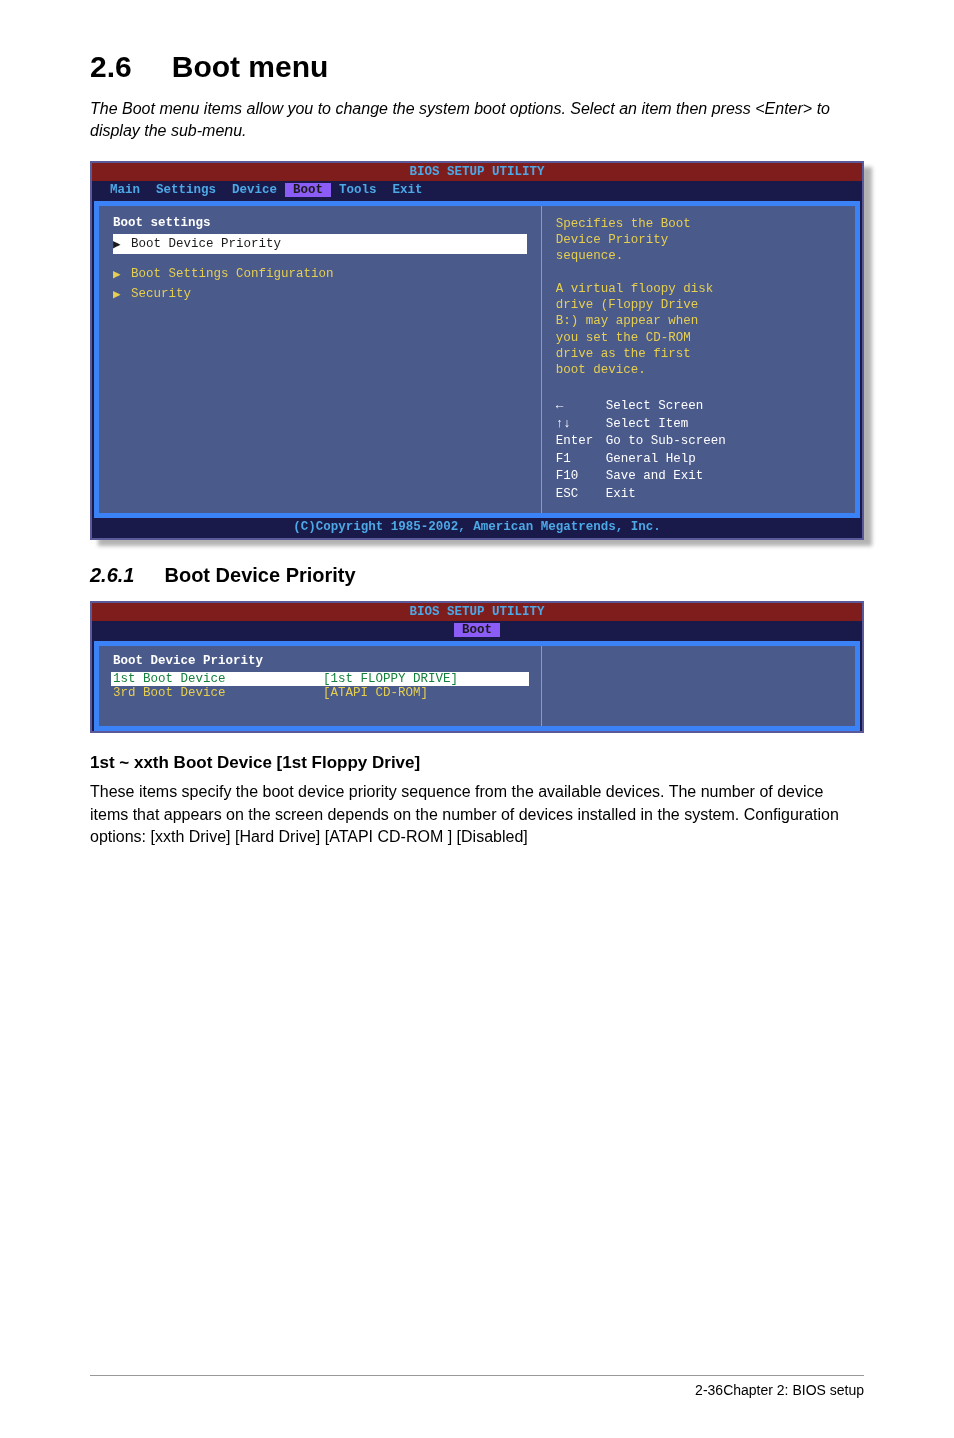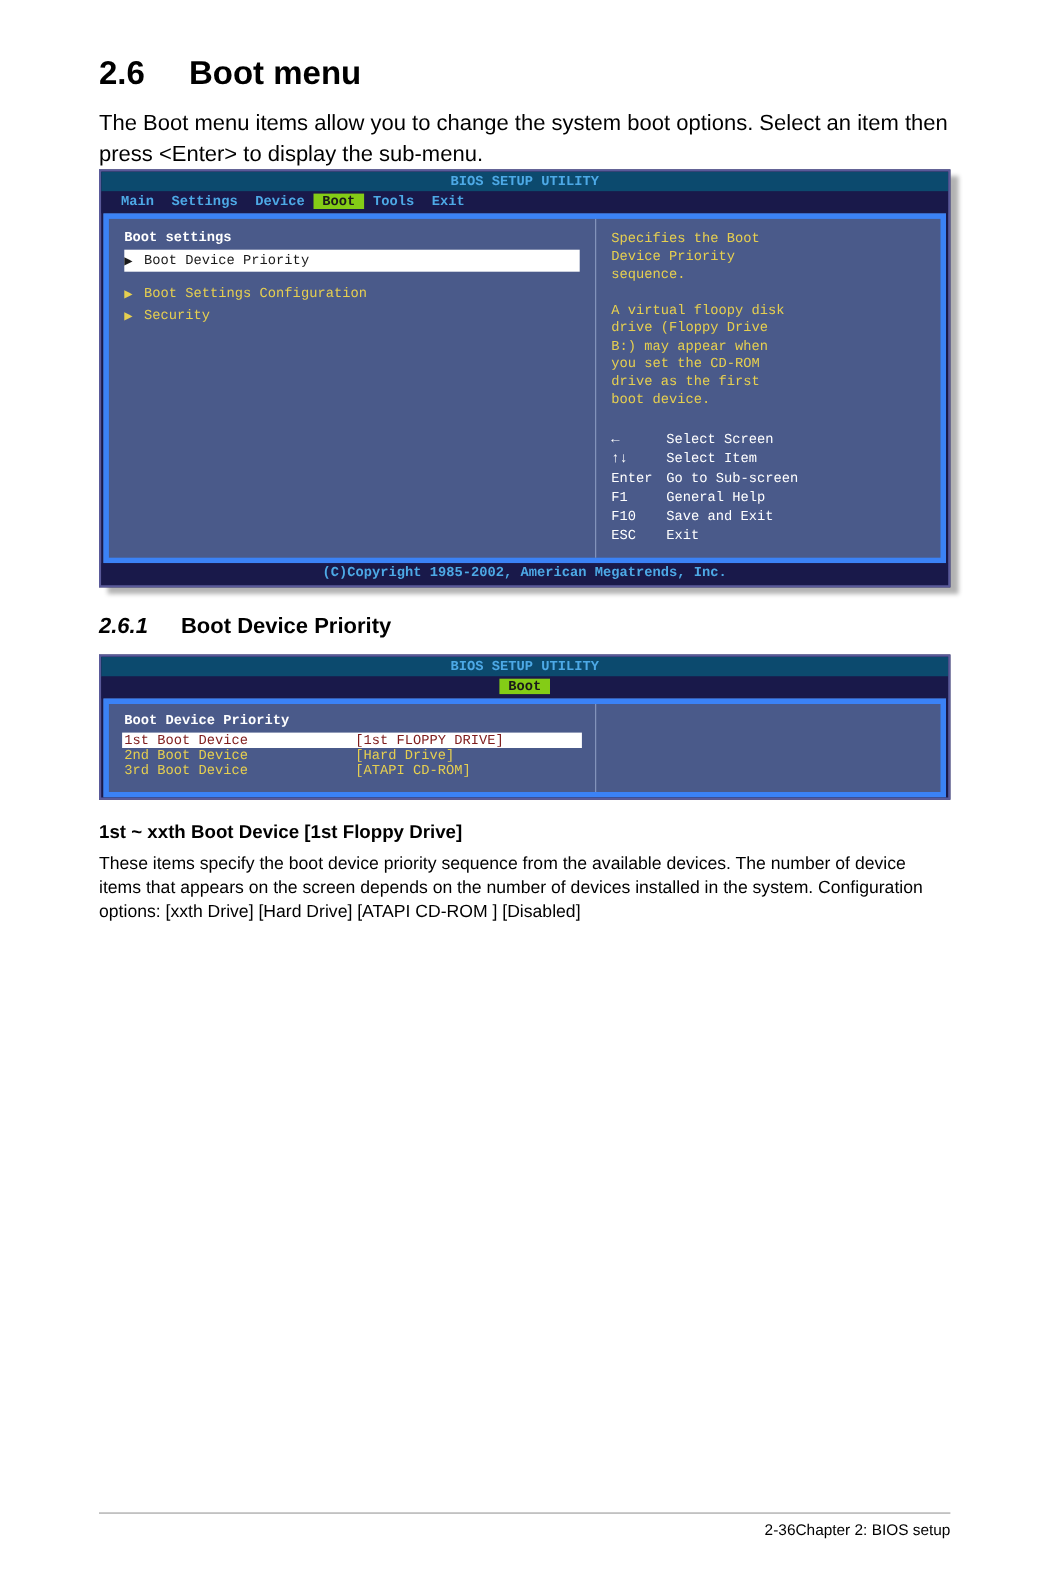--- a/index.html
+++ b/index.html
@@ -18,53 +18,55 @@
     }
     .page-title {
       font-size: 30px;
       font-weight: bold;
       margin-bottom: 14px;
     }
     .page-title .num {
       margin-right: 40px;
     }
     .intro-text {
-      font-size: 20px;
+      font-size: 16px;
       line-height: 1.4;
+      margin-bottom: 18px;
+      font-style: italic;
     }
     .bios-panel {
       border: 2px solid #5a5a9a;
       background: #19194a;
       font-family: "Courier New", monospace;
       font-size: 12.5px;
       color: #ffffff;
       overflow: hidden;
       box-shadow: 8px 6px 4px rgba(0,0,0,0.3);
       margin-bottom: 20px;
     }
     .bios-title {
-      background: #0c4a6e;
+      background: #7f1d1d;
       color: #4da9e6;
       text-align: center;
       font-weight: bold;
       padding: 2px 0;
     }
     .bios-tabs {
       background: #19194a;
       color: #4da9e6;
       display: flex;
       padding: 2px 10px 4px 10px;
       font-weight: bold;
     }
     .bios-tab {
       padding: 0 8px;
     }
     .bios-tab.selected {
       color: #1a1a1a;
-      background: #84cc16;
+      background: #8b5cf6;
     }
     .bios-body {
       display: flex;
       background: #4a5a8a;
       min-height: 240px;
       border: 5px solid #3b82f6;
       margin: 0 2px;
     }
     .bios-left {
       flex: 1.45;
@@ -171,21 +173,21 @@
     }
     .priority-row .value {
     }
     .priority-row.selected {
       background: #ffffff;
       color: #1a1a1a;
       padding: 0 2px;
       margin: 0 -2px;
     }
     .priority-row.selected .label, .priority-row.selected .value {
-      color: #7f1d1d;
+      color: #15803d;
     }
     .priority-row .label, .priority-row .value {
       color: #e6cf50;
     }
     .spacer {
       height: 10px;
     }
   </style>
 </head>
 <body>
@@ -277,24 +279,20 @@
     <span class="bios-tab selected">Boot</span>
   </div>
   <div class="bios-body small">
     <div class="bios-left">
       <div class="bios-heading">Boot Device Priority</div>
       <div class="priority-row selected">
         <span class="label">1st Boot Device</span>
         <span class="value">[1st FLOPPY DRIVE]</span>
       </div>
       <div class="priority-row">
-        <span class="label">2nd Boot Device</span>
-        <span class="value">[Hard Drive]</span>
-      </div>
-      <div class="priority-row">
         <span class="label">3rd Boot Device</span>
         <span class="value">[ATAPI CD-ROM]</span>
       </div>
     </div>
     <div class="bios-right"></div>
   </div>
 </div>
 
 <div class="subsubhead">1st ~ xxth Boot Device [1st Floppy Drive]</div>
 <p class="body-text">These items specify the boot device priority sequence from the available devices. The number of device items that appears on the screen depends on the number of devices installed in the system. Configuration options: [xxth Drive] [Hard Drive] [ATAPI CD-ROM ] [Disabled]</p>

